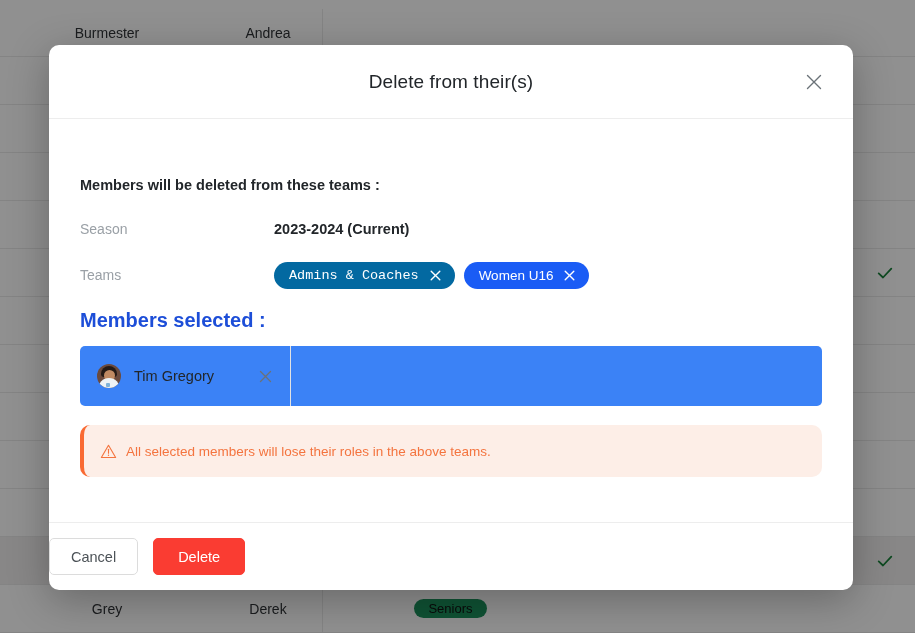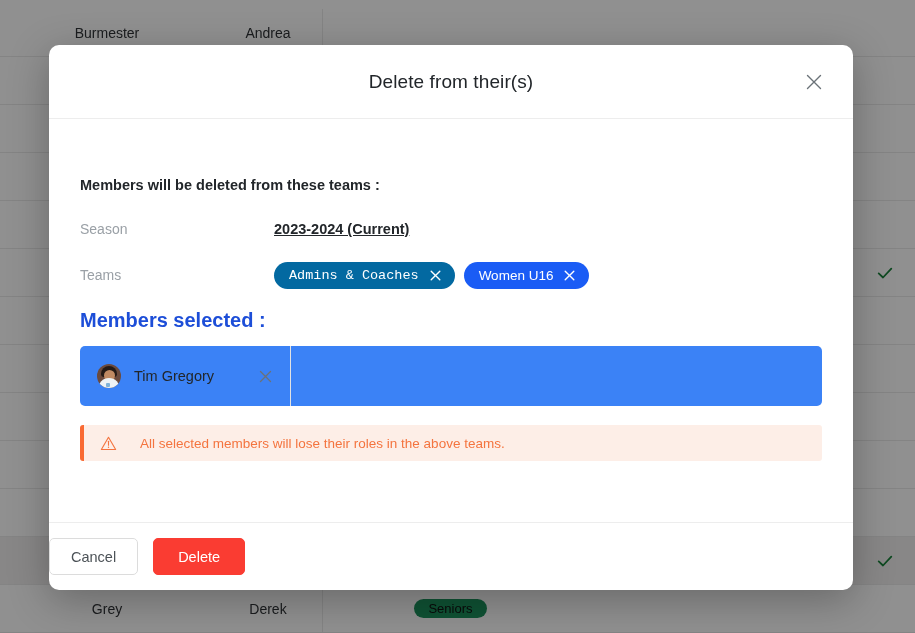--- a/index.html
+++ b/index.html
@@ -141,21 +141,20 @@
   .field-label {
     width: 194px;
     flex: none;
     font-size: 14px;
     color: #9aa0a6;
   }
   .field-value {
     font-size: 14.5px;
     font-weight: 700;
     color: #22262a;
-    text-decoration: underline;
   }
 
   .chips { display: flex; align-items: center; gap: 9px; }
 
   .chip {
     display: inline-flex;
     align-items: center;
     gap: 10px;
     color: #ffffff;
     font-size: 13.5px;
@@ -243,28 +242,28 @@
     display: flex;
     align-items: center;
     justify-content: center;
     cursor: pointer;
     background: none;
     border: none;
   }
 
   .warning-banner {
     margin-top: 19px;
-    height: 36px;
+    height: 52px;
     background: #fdeee7;
     border-left: 4px solid #f96a33;
-    border-radius: 3px;
+    border-radius: 10px;
     display: flex;
     align-items: center;
     padding-left: 16px;
-    gap: 23px;
+    gap: 9px;
   }
   .warning-text {
     font-size: 13.5px;
     color: #f4743f;
   }
 
   .modal-footer {
     height: 68px;
     flex: none;
     border-top: 1px solid #ededed;

